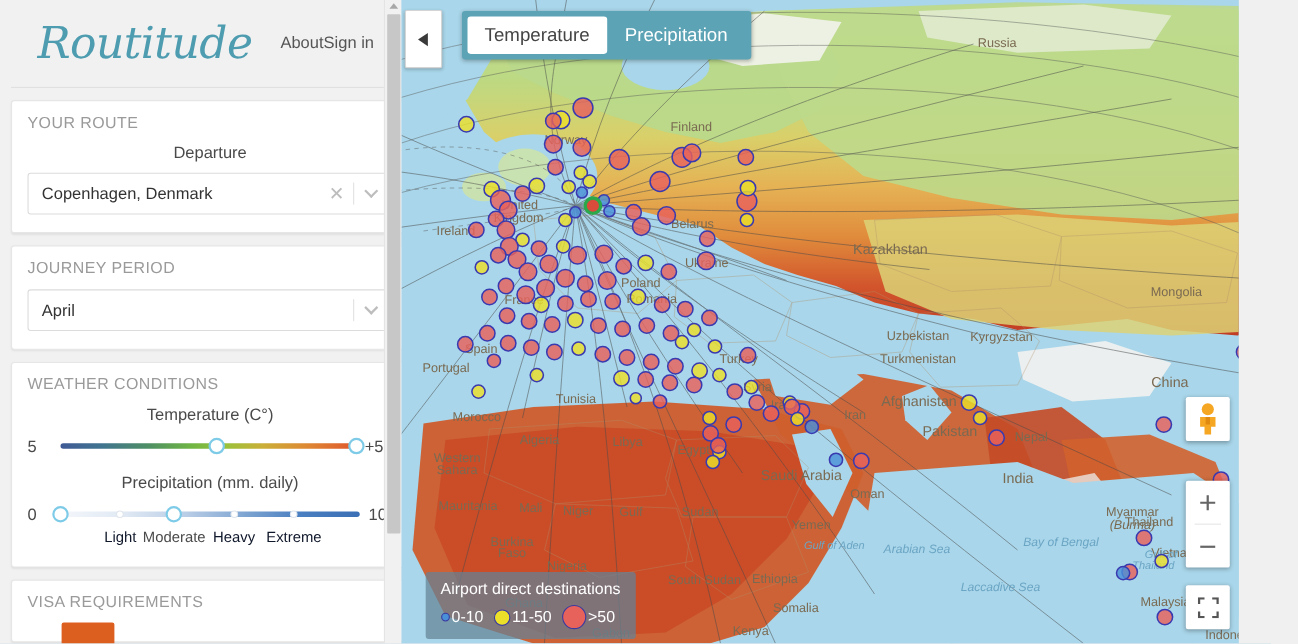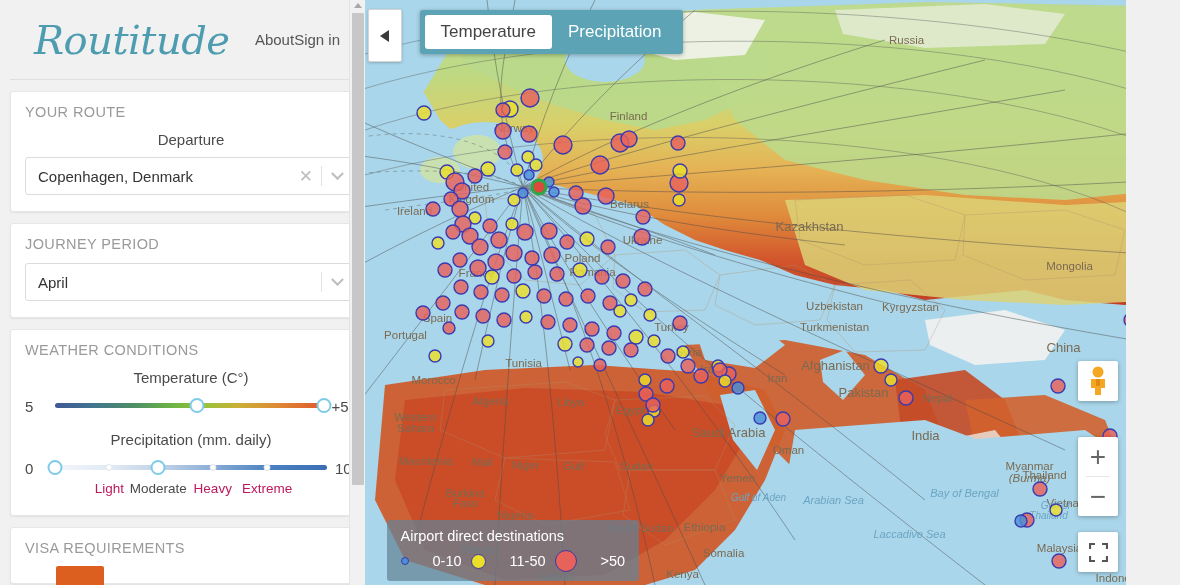--- a/index.html
+++ b/index.html
@@ -131,21 +131,21 @@
     background: #fff;
     border: 1px solid #dfe5ec;
     transform: translateX(-50%);
   }
   .marks {
     position: relative; height: 18px; margin-top: 2px;
   }
   .mark {
     position: absolute;
     font-size: 13.5px;
-    color: #be185d;
+    color: #0f172a;
     transform: translateX(-50%);
     white-space: nowrap;
     cursor: pointer;
   }
   .mark.active { color: #4a4a4a; }
 
   .orange-btn {
     position: absolute;
     left: 56px; top: 566px;
     width: 48px; height: 30px;
@@ -236,21 +236,21 @@
   
   .legend {
     position: absolute; left: 22px; bottom: 4px;
     background: rgba(100,130,150,0.72);
     border-radius: 3px;
     padding: 8px 14px 9px 14px;
     color: #fff;
   }
   .legend-title { font-size: 14.5px; margin-bottom: 6px; }
   .legend-items { display: flex; align-items: center; gap: 9px; }
-  .legend-item { display: flex; align-items: center; gap: 24px; font-size: 14.5px; }
+  .legend-item { display: flex; align-items: center; gap: 2px; font-size: 14.5px; }
   .lgd-dot { border-radius: 50%; border: 1.5px solid #3a3aa0; display: block; }
 
   
   .pegman {
     position: absolute; right: 8px; top: 361px;
     width: 40px; height: 40px;
     background: #fff; border-radius: 2px;
     display: flex; align-items: center; justify-content: center;
     box-shadow: 0 1px 4px rgba(0,0,0,0.3);
     cursor: pointer;

